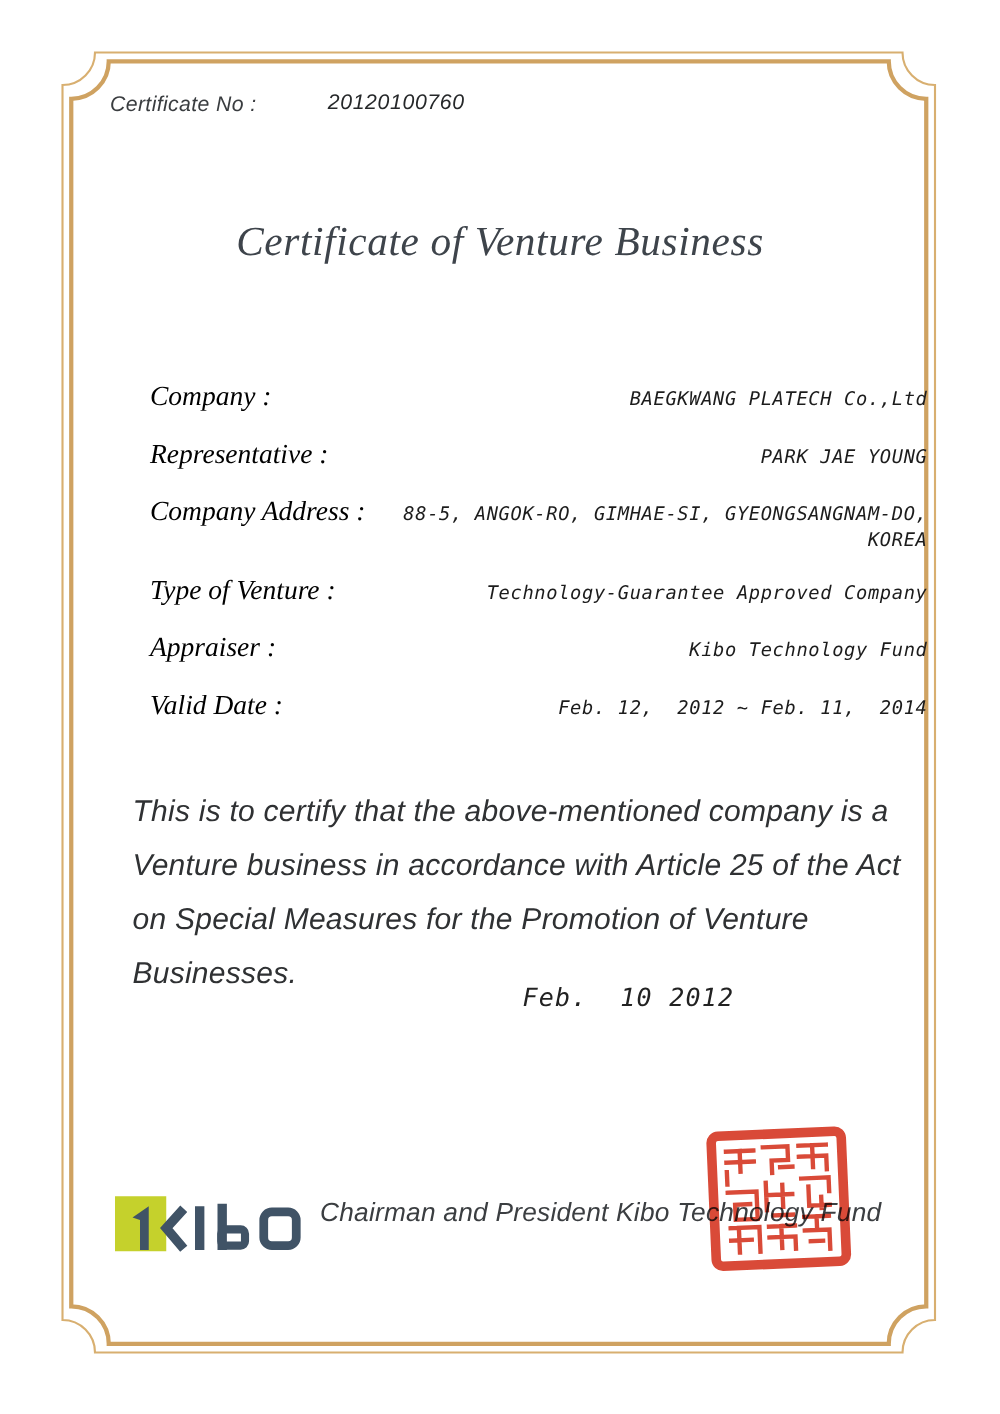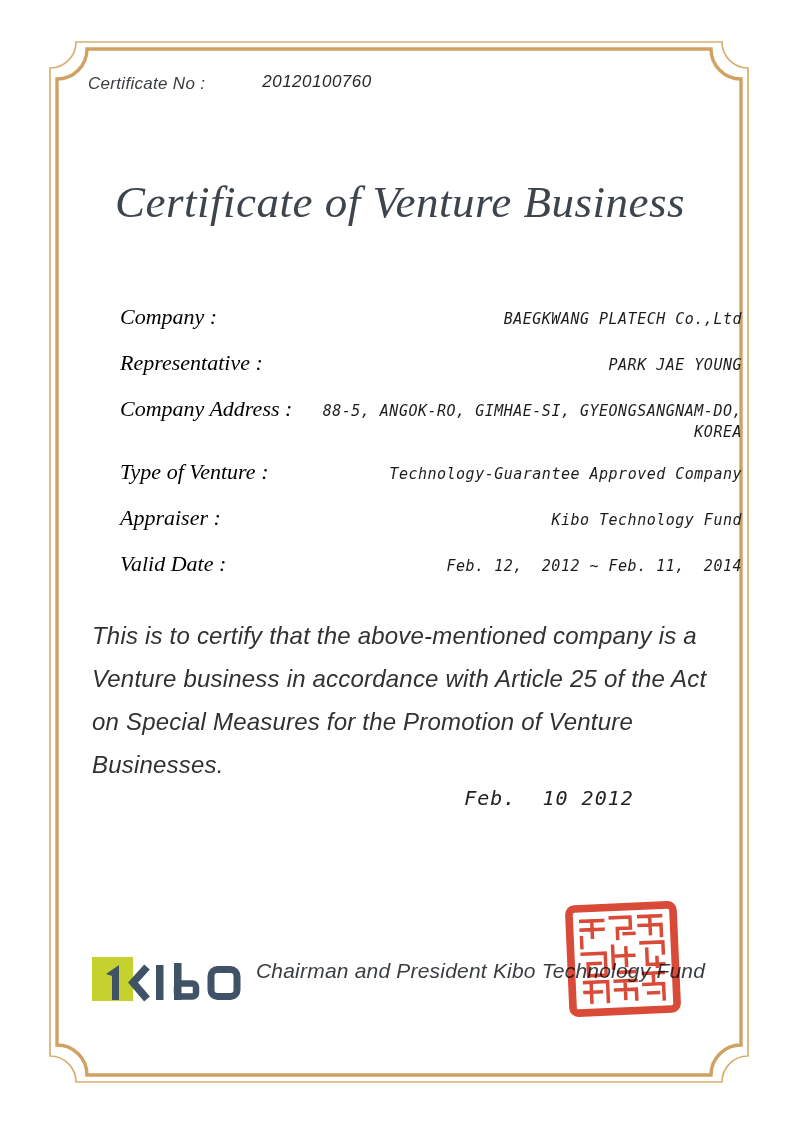--- a/index.html
+++ b/index.html
@@ -19,21 +19,21 @@
     display:flex;align-items:baseline;gap:14px;
   }
   .cert-no .lbl{font-size:17px;color:#3a3d40;letter-spacing:.3px;}
   .cert-no .num{font-size:17px;color:#26282a;letter-spacing:.5px;position:relative;top:-2px;margin-left:43px;}
 
   
   .title{
     position:absolute;left:0;top:176px;width:800px;
     text-align:center;
     font-family:"Liberation Serif",serif;
-    font-size:45px;font-weight:400;
+    font-size:33px;font-weight:400;
     color:#3e444b;letter-spacing:.5px;
     margin:0;
   }
 
   
   .fields{position:absolute;left:120px;top:304px;width:622px;}
   .field-row{display:flex;align-items:baseline;margin-bottom:20px;}
   .field-row.addr{margin-bottom:16px;}
   .field-label{
     flex:0 0 178px;
@@ -46,27 +46,26 @@
     font-size:15px;color:#1c1c1c;
     letter-spacing:.5px;line-height:21px;
     white-space:pre-wrap;
     text-align:right;
   }
 
   
   .body-text{
     position:absolute;left:90px;top:612px;width:622px;
     font-size:24px;line-height:43px;color:#2f3133;
-    margin:2px;letter-spacing:.2px;
+    margin:16px;letter-spacing:.2px;
   }
 
   
   .issue-date{
     position:absolute;left:418px;top:786px;width:262px;
-    text-align:center;
     font-family:"DejaVu Sans Mono",monospace;
     font-size:20px;color:#222;letter-spacing:1px;
     white-space:pre;
   }
 
   
   .kibo-logo{position:absolute;left:92px;top:954px;width:152px;height:50px;}
   .footer-text{position:absolute;left:256px;top:952px;}
   .footer-line{font-size:21px;color:#3b3e41;line-height:37px;letter-spacing:.2px;}
 

